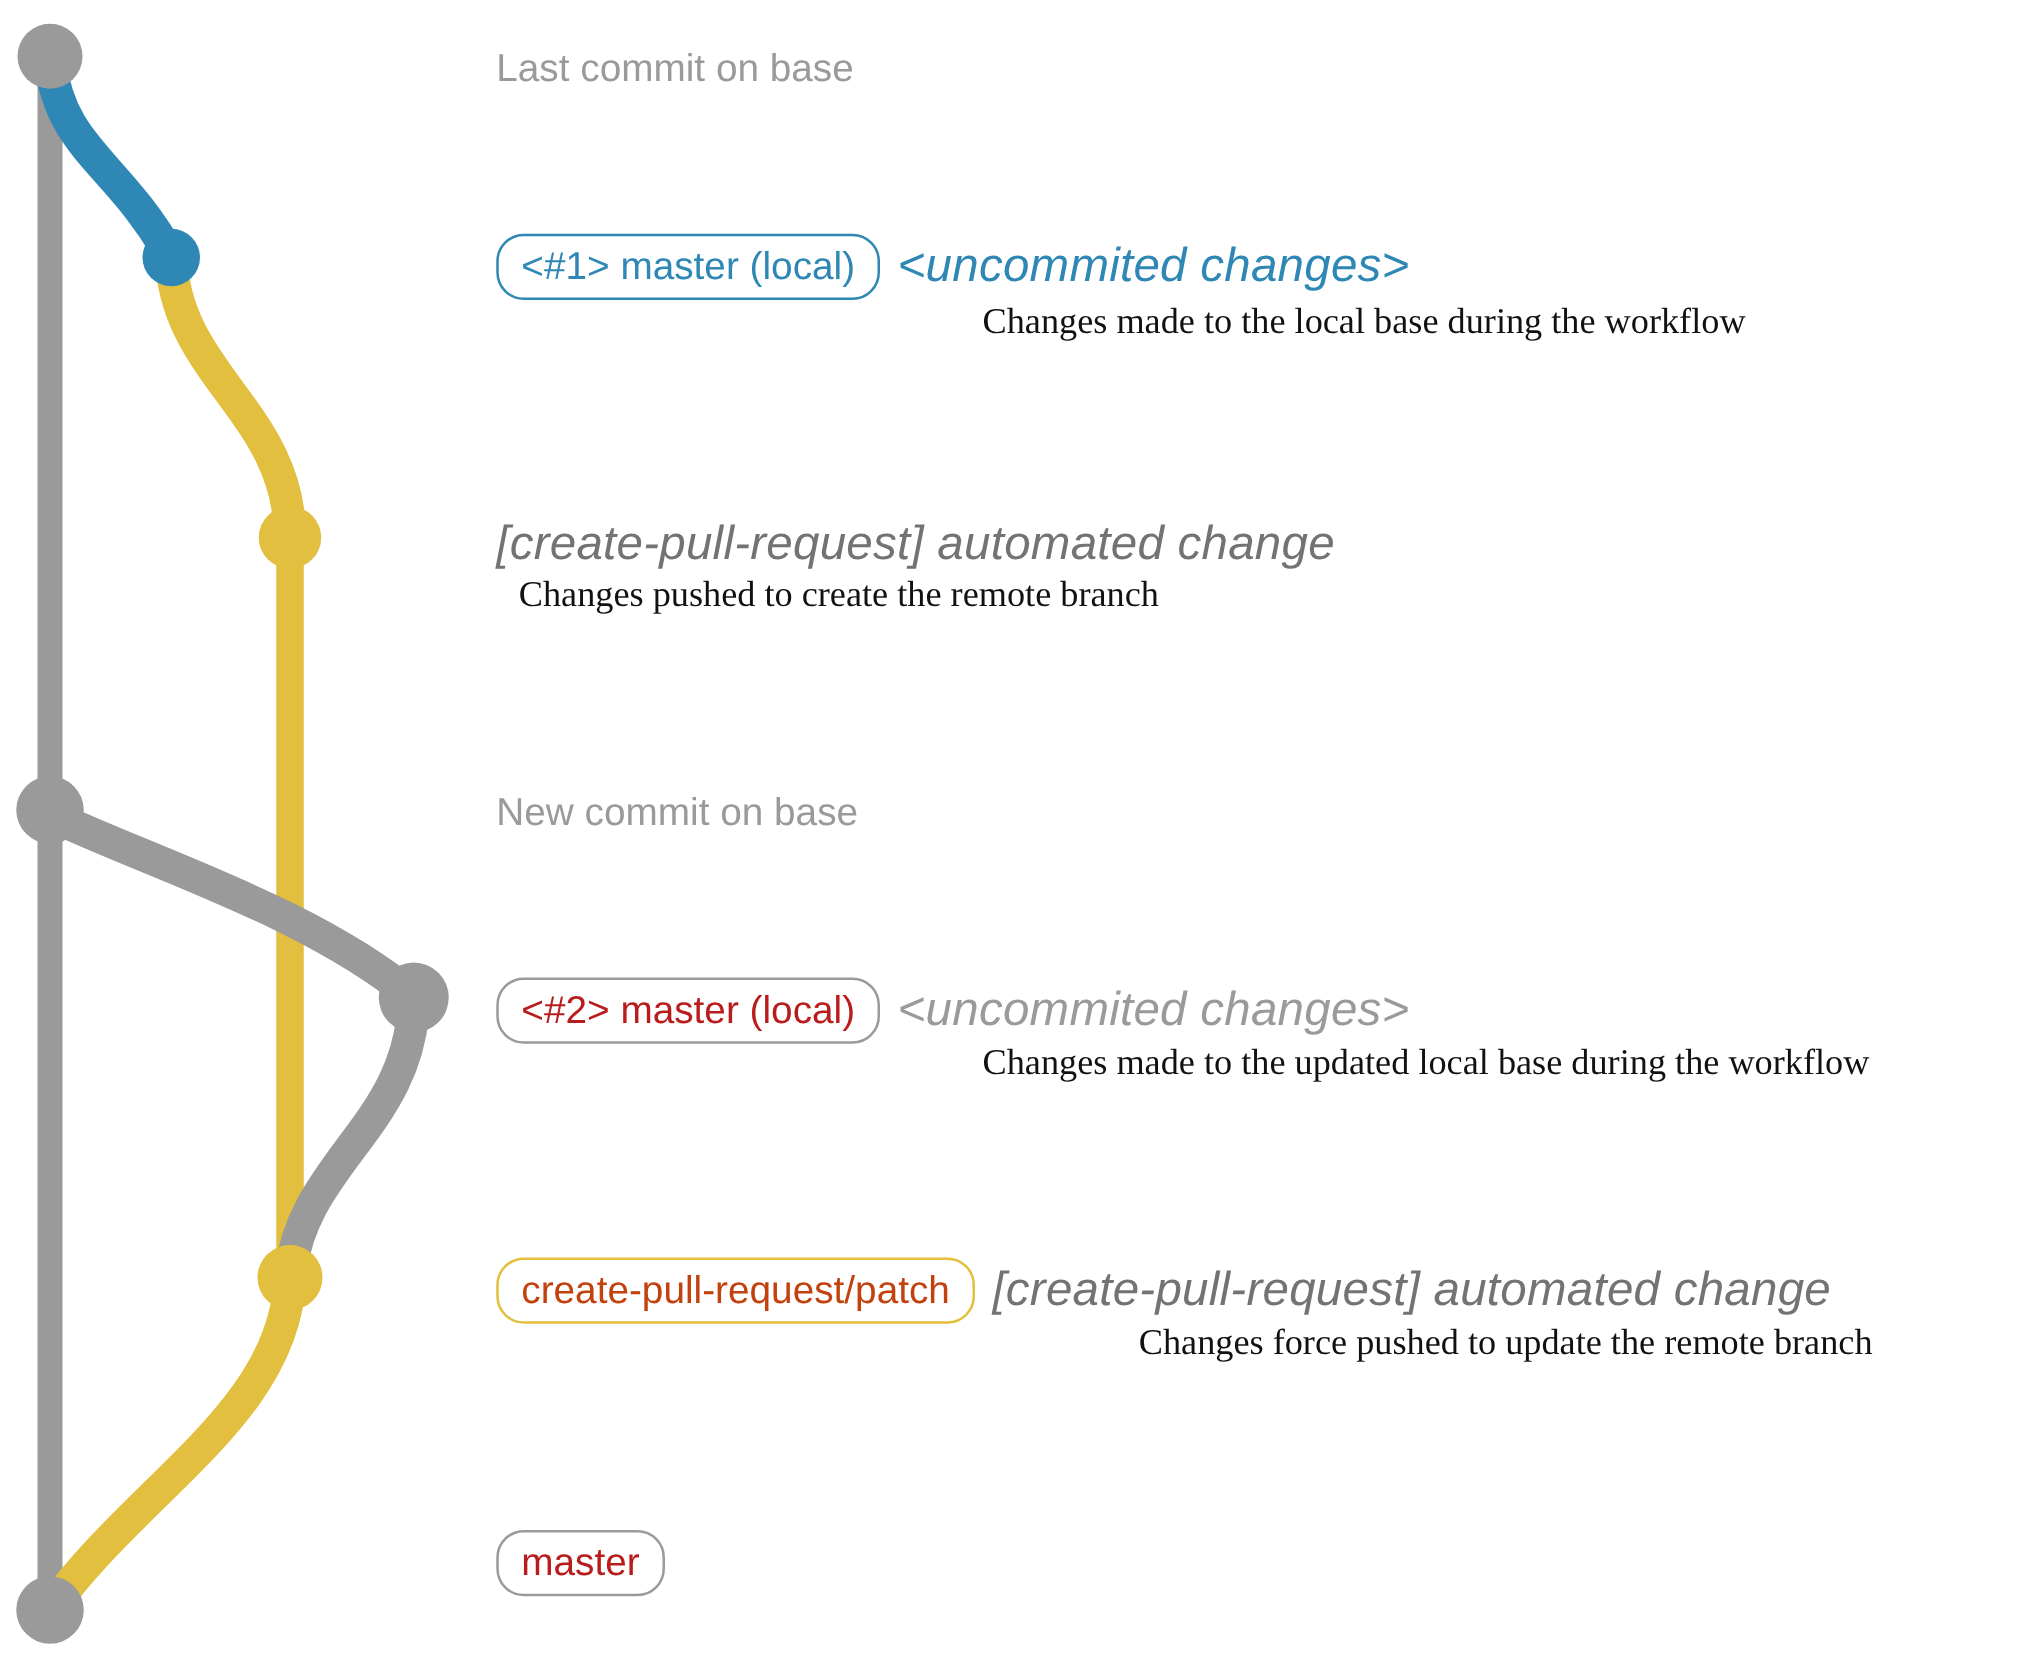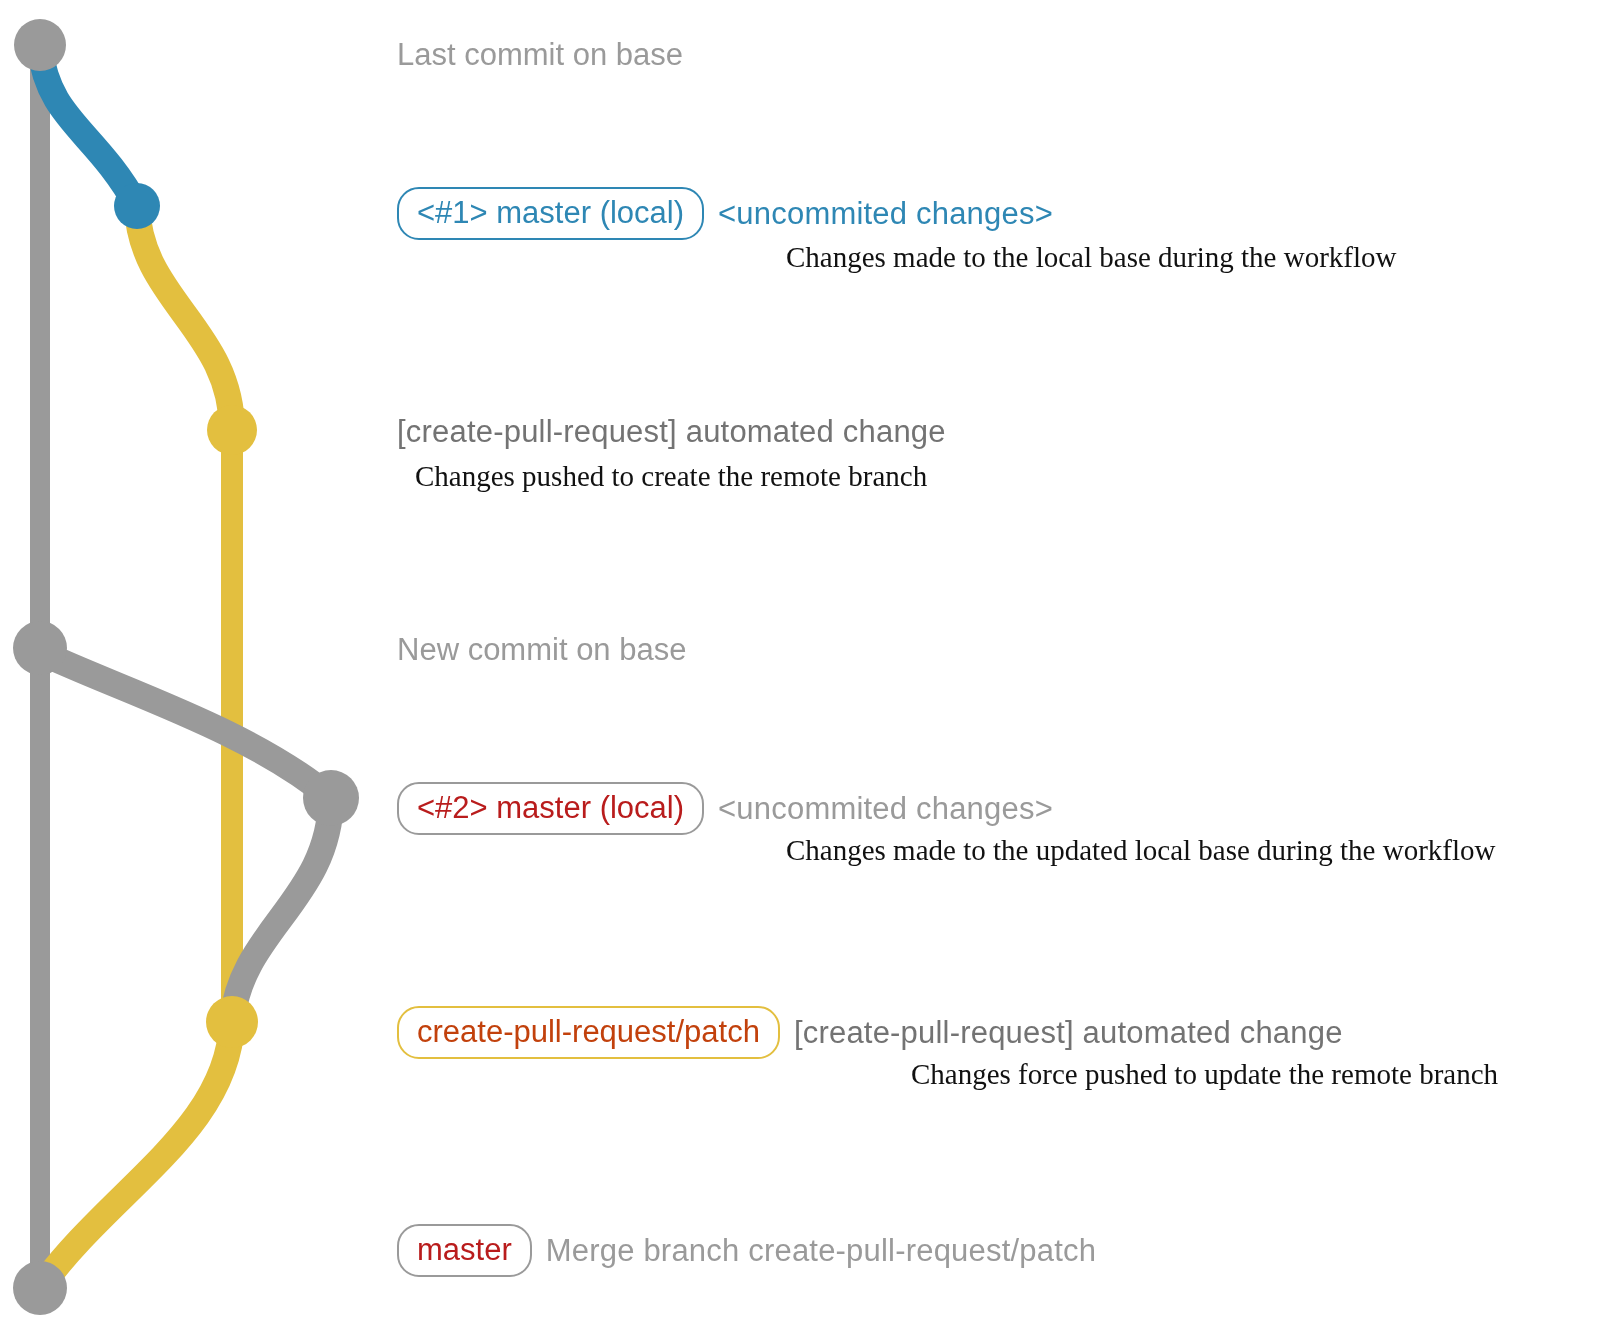--- a/index.html
+++ b/index.html
@@ -33,22 +33,23 @@
 
   .row {
     position: absolute;
     display: flex;
     align-items: center;
     white-space: nowrap;
   }
 
   .plain-msg {
     font-family: "Liberation Sans", sans-serif;
-    font-size: 31px;
+    font-size: 38px;
     letter-spacing: 0.2px;
+    font-style: italic;
   }
 
   .badge {
     display: inline-block;
     border: 2px solid #84cc16;
     border-radius: 22px;
     padding: 8px 18px 10px 18px;
     font-family: "Liberation Sans", sans-serif;
     font-size: 31px;
     line-height: 1;
@@ -136,16 +137,15 @@
   <div class="note" style="left:786px; top:834px;">Changes made to the updated local base during the workflow</div>
 
   <div class="row" style="left:397px; top:1006px;">
     <span class="badge yellow">create-pull-request/patch</span>
     <span class="plain-msg msg yellow">[create-pull-request] automated change</span>
   </div>
   <div class="note" style="left:888px; top:1058px;margin-left:23px;">Changes force pushed to update the remote branch</div>
 
   <div class="row" style="left:397px; top:1224px;">
     <span class="badge gray">master</span>
-    <span class="plain-msg msg gray">Merge branch create-pull-request/patch</span>
   </div>
 
 </div>
 
 </body></html>

